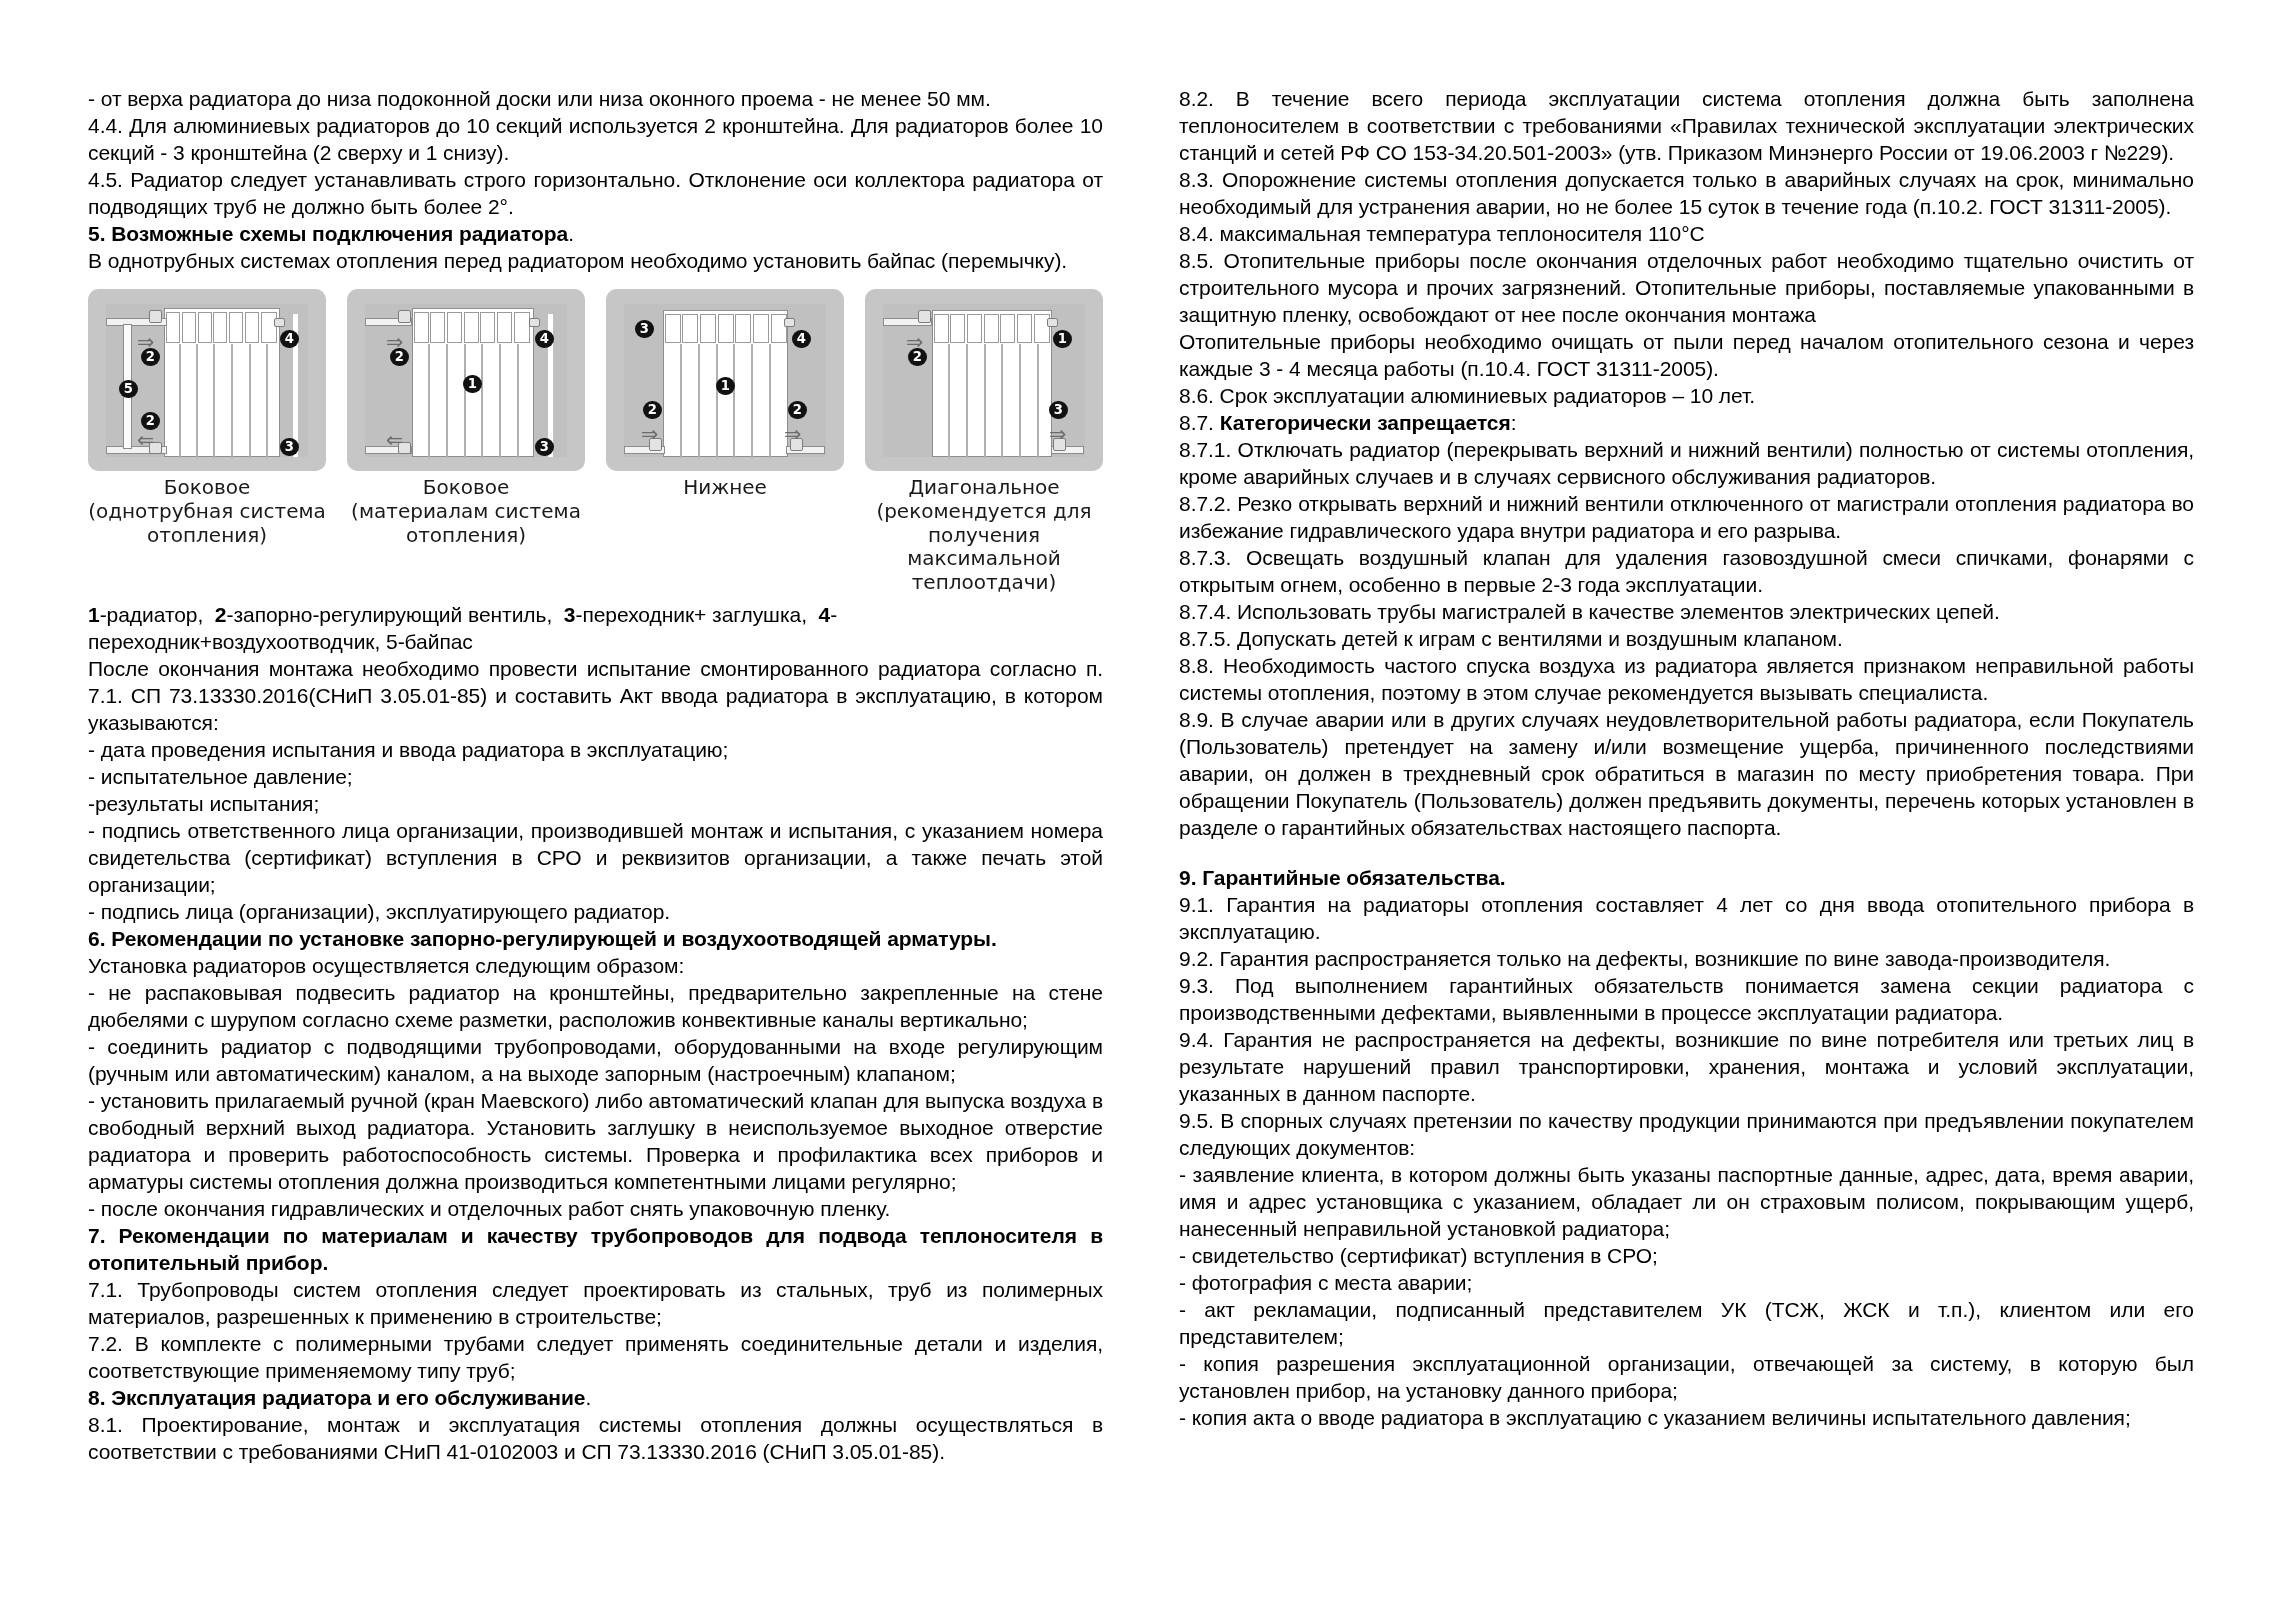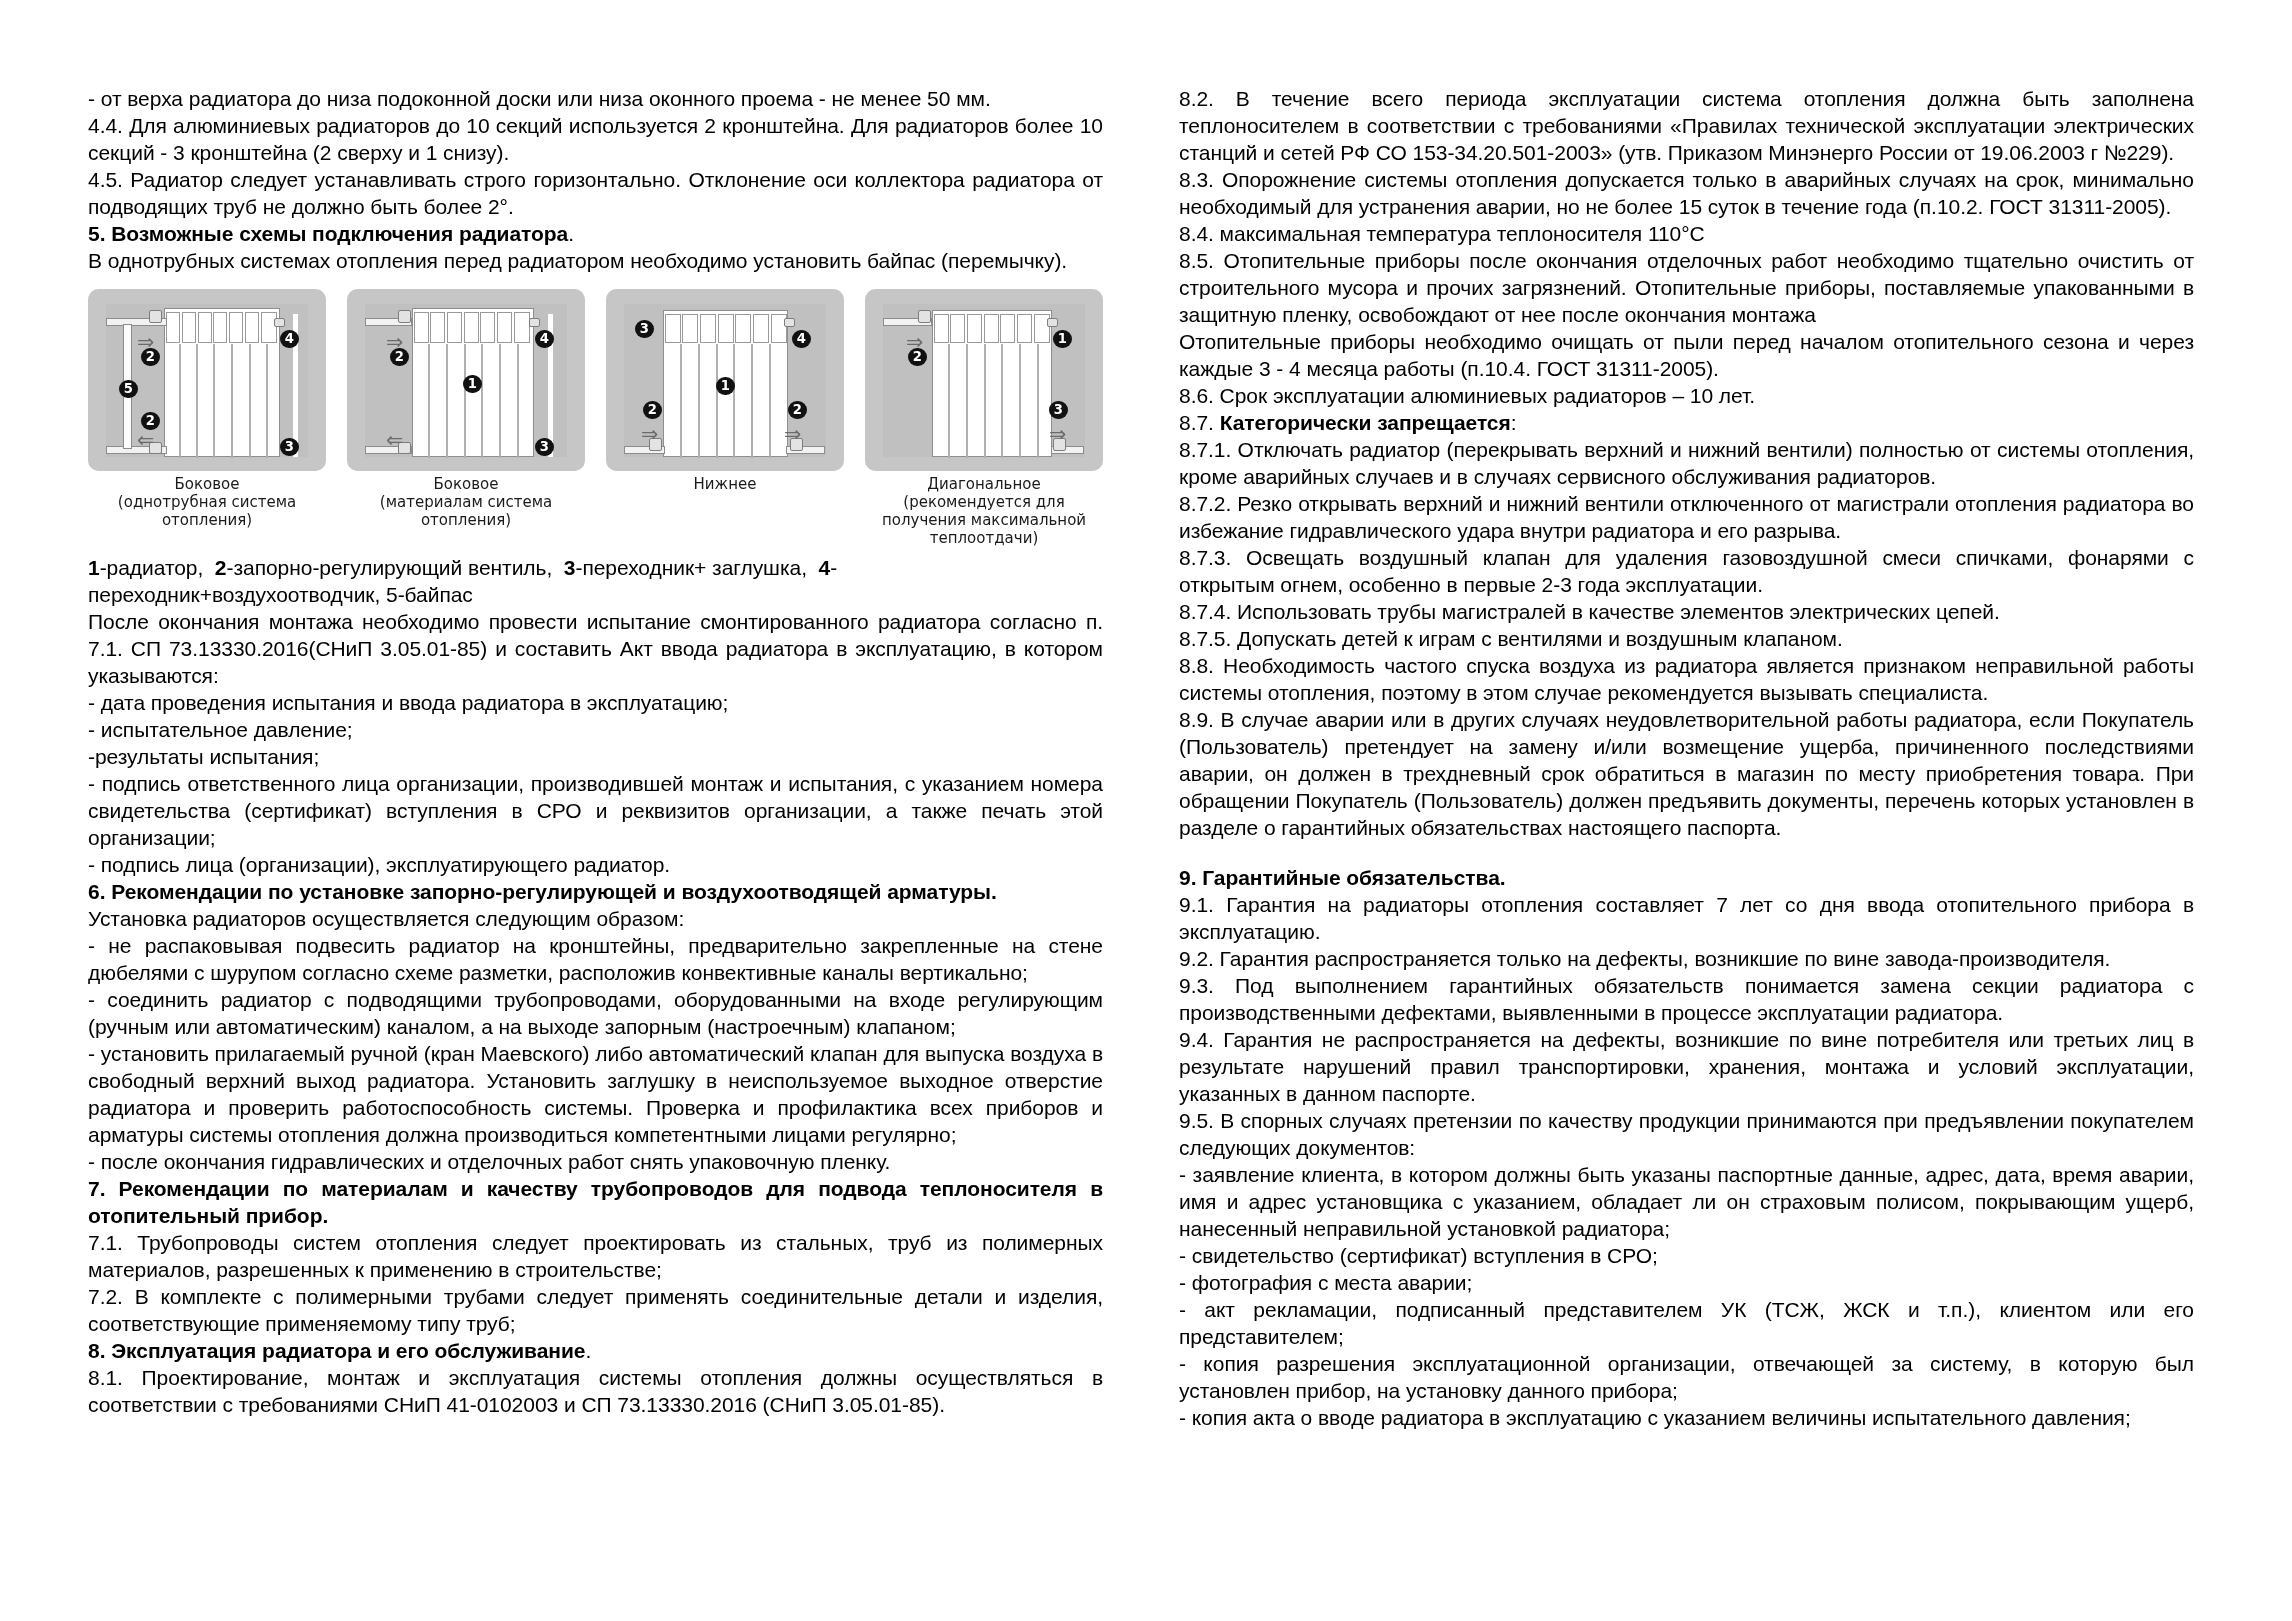--- a/index.html
+++ b/index.html
@@ -64,21 +64,21 @@
   .scheme-img {
     width: 238px;
     height: 182px;
     background: #c6c6c6;
     border-radius: 10.8px;
     position: relative;
     overflow: hidden;
   }
   .scheme-caption {
     margin-top: 5.9px;
-    font-size: 15px;
+    font-size: 20px;
     line-height: 1.18;
     text-align: center;
     color: #1a1a1a;
     font-family: "DejaVu Sans", sans-serif;
   }
   
   .rad {
     position: absolute;
     background: #ffffff;
     border: 1px solid #8e8e8e;
@@ -341,21 +341,21 @@
 
       <p>8.7.1. Отключать радиатор (перекрывать верхний и нижний вентили) полностью от системы отопления, кроме аварийных случаев и в случаях сервисного обслуживания радиаторов.</p>
       <p>8.7.2. Резко открывать верхний и нижний вентили отключенного от магистрали отопления радиатора во избежание гидравлического удара внутри радиатора и его разрыва.</p>
       <p>8.7.3. Освещать воздушный клапан для удаления газовоздушной смеси спичками, фонарями с открытым огнем, особенно в первые 2-3 года эксплуатации.</p>
       <p class="nojust">8.7.4. Использовать трубы магистралей в качестве элементов электрических цепей.</p>
       <p class="nojust">8.7.5. Допускать детей к играм с вентилями и воздушным клапаном.</p>
       <p>8.8. Необходимость частого спуска воздуха из радиатора является признаком неправильной работы системы отопления, поэтому в этом случае рекомендуется вызывать специалиста.</p>
       <p>8.9. В случае аварии или в других случаях неудовлетворительной работы радиатора, если Покупатель (Пользователь) претендует на замену и/или возмещение ущерба, причиненного последствиями аварии, он должен в трехдневный срок обратиться в магазин по месту приобретения товара. При обращении Покупатель (Пользователь) должен предъявить документы, перечень которых установлен в разделе о гарантийных обязательствах настоящего паспорта.</p>
 
       <p class="h nojust" style="margin-top:23.5px;">9. Гарантийные обязательства.</p>
-      <p>9.1. Гарантия на радиаторы отопления составляет 7 лет со дня ввода отопительного прибора в эксплуатацию.</p>
+      <p>9.1. Гарантия на радиаторы отопления составляет 4 лет со дня ввода отопительного прибора в эксплуатацию.</p>
       <p class="nojust">9.2. Гарантия распространяется только на дефекты, возникшие по вине завода-производителя.</p>
       <p>9.3. Под выполнением гарантийных обязательств понимается замена секции радиатора с производственными дефектами, выявленными в процессе эксплуатации радиатора.</p>
       <p>9.4. Гарантия не распространяется на дефекты, возникшие по вине потребителя или третьих лиц в результате нарушений правил транспортировки, хранения, монтажа и условий эксплуатации, указанных в данном паспорте.</p>
       <p>9.5. В спорных случаях претензии по качеству продукции принимаются при предъявлении покупателем следующих документов:</p>
       <p>- заявление клиента, в котором должны быть указаны паспортные данные, адрес, дата, время аварии, имя и адрес установщика с указанием, обладает ли он страховым полисом, покрывающим ущерб, нанесенный неправильной установкой радиатора;</p>
       <p class="nojust">- свидетельство (сертификат) вступления в СРО;</p>
       <p class="nojust">- фотография с места аварии;</p>
       <p>- акт рекламации, подписанный представителем УК (ТСЖ, ЖСК и т.п.), клиентом или его представителем;</p>
       <p>- копия разрешения эксплуатационной организации, отвечающей за систему, в которую был установлен прибор, на установку данного прибора;</p>
       <p class="nojust">- копия акта о вводе радиатора в эксплуатацию с указанием величины испытательного давления;</p>

